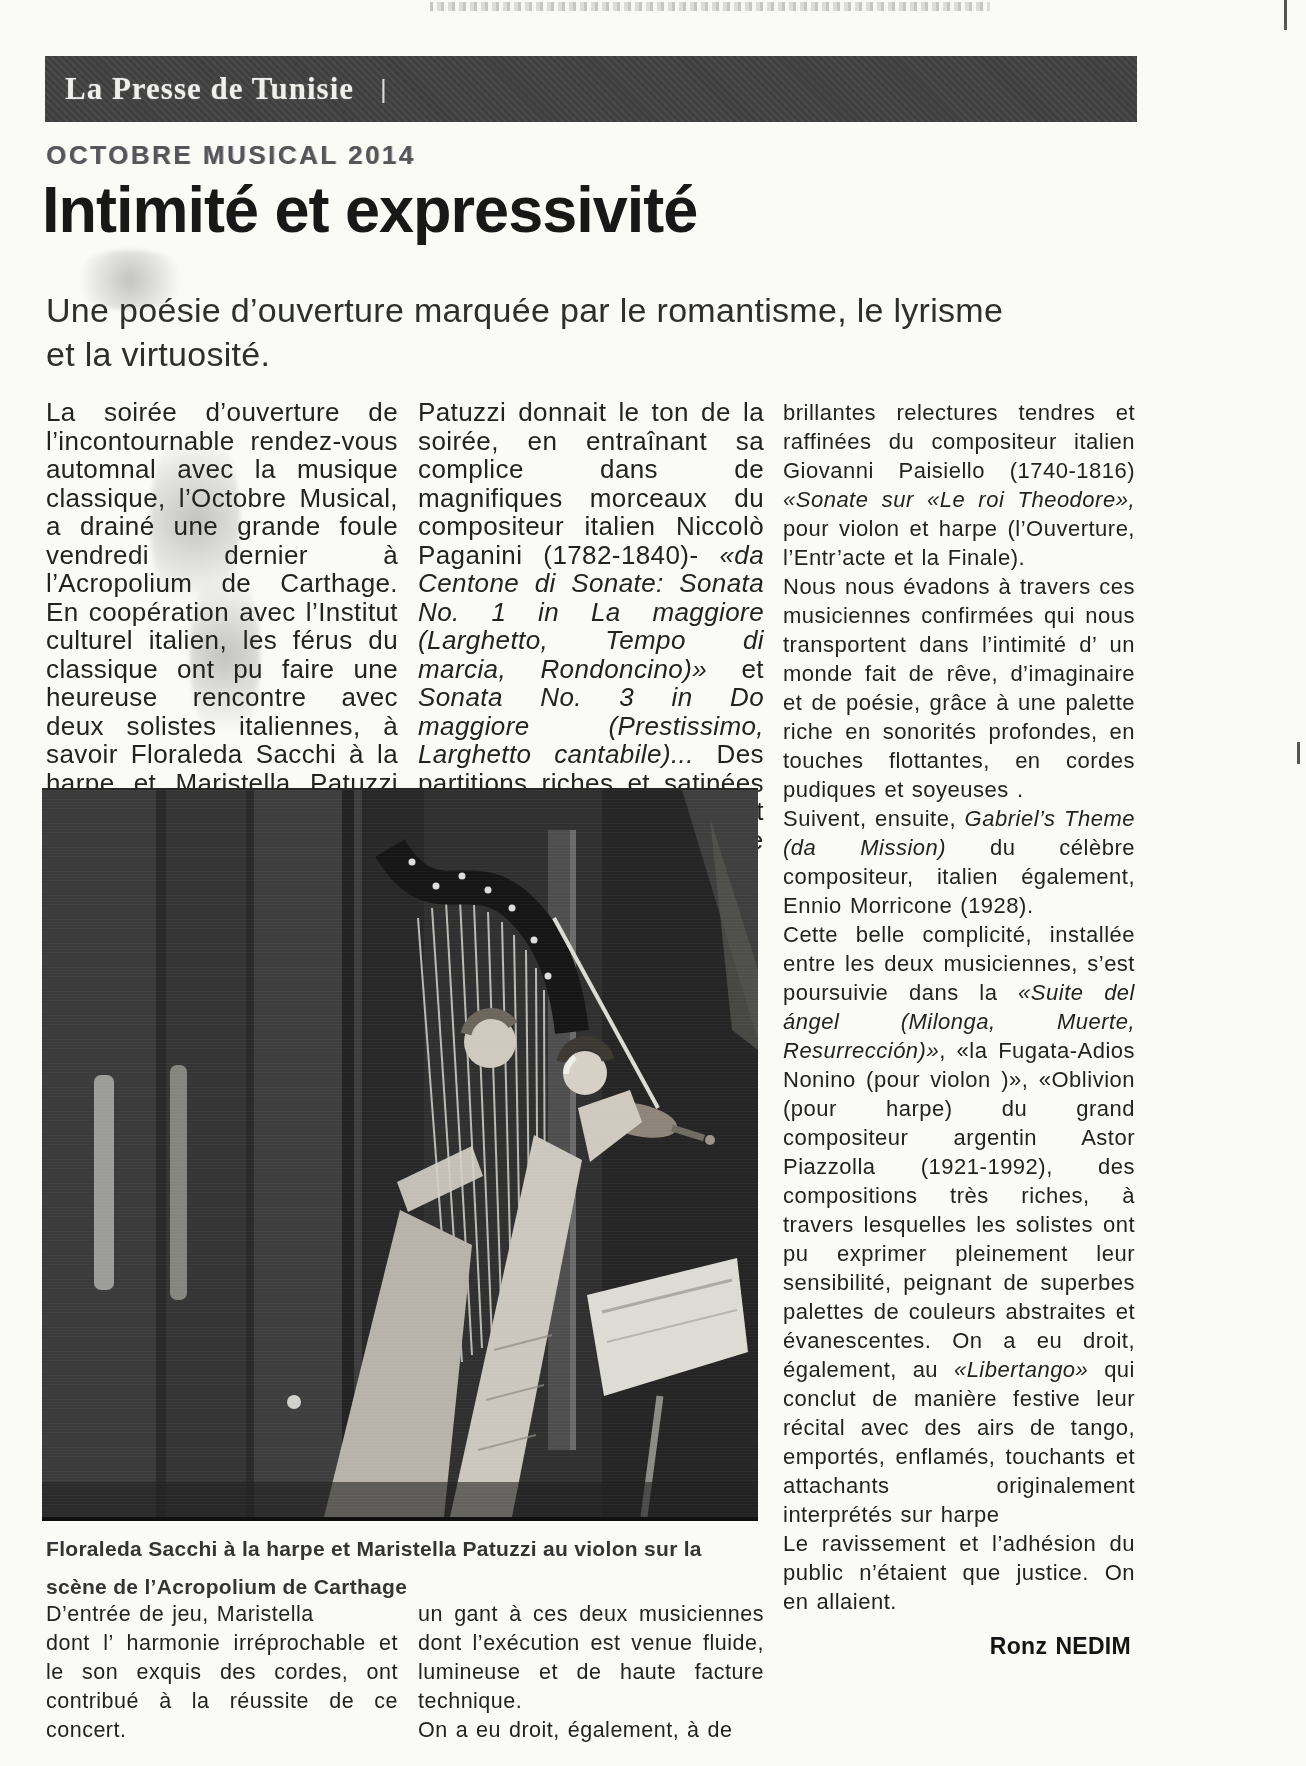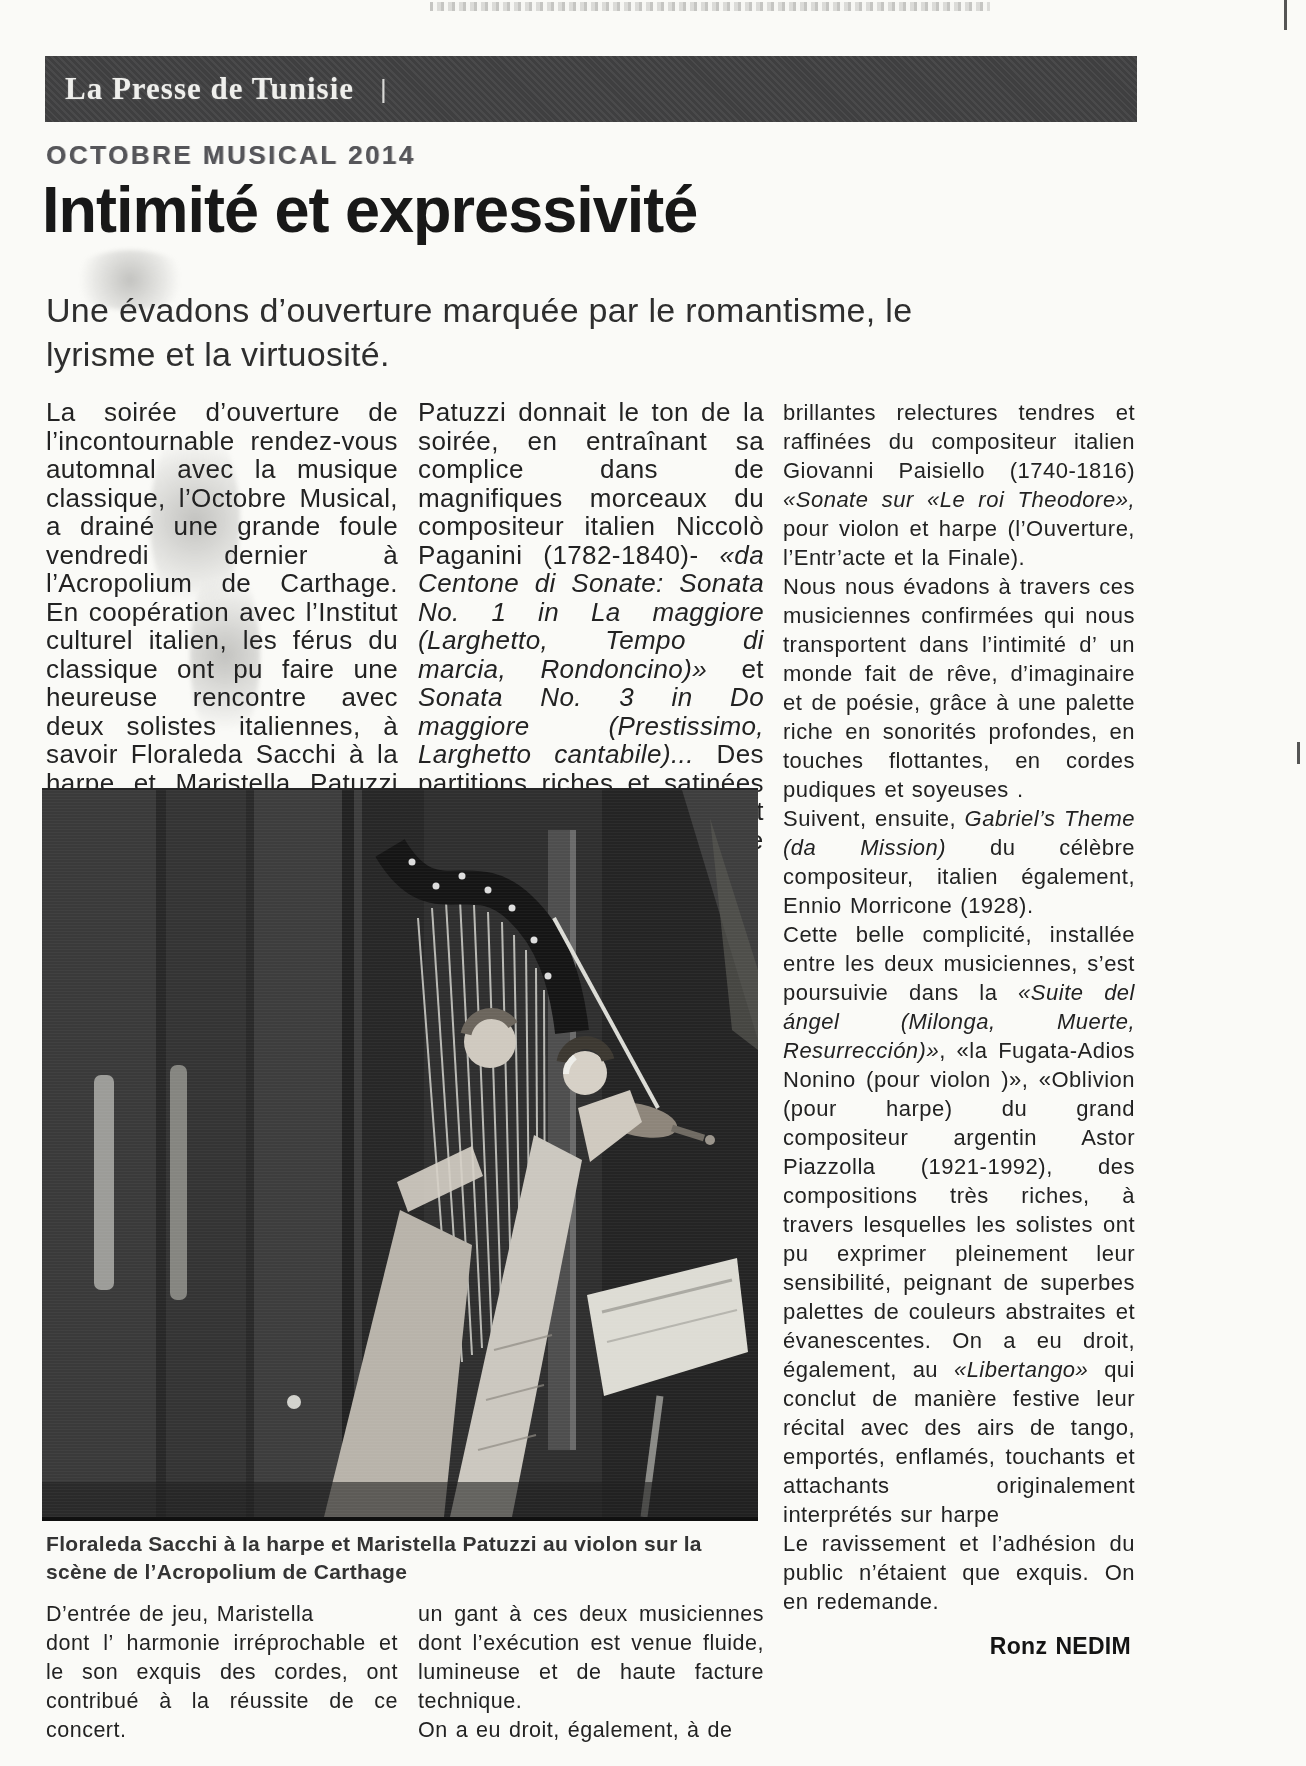--- a/index.html
+++ b/index.html
@@ -41,57 +41,57 @@
   .it{font-style:italic;}
   .byline{margin-top:16px;text-align:right;font-weight:bold;font-size:23px;color:#141414;
     padding-right:4px;letter-spacing:.3px;}
   
   .photo{position:absolute;left:42px;top:788px;width:716px;height:727px;background:#2e2e2e;
     border-bottom:4px solid #101010;border-top:2px solid #262626;}
   .photo::after{content:"";position:absolute;inset:0;pointer-events:none;
     background:repeating-linear-gradient(0deg,rgba(255,255,255,.035) 0 1px,transparent 1px 3px);}
   .photo svg{display:block;width:100%;height:100%;}
   .caption{position:absolute;left:46px;top:1530px;width:706px;font-size:21px;font-weight:bold;
-    color:#343434;line-height:28px;letter-spacing:.3px;}
+    color:#343434;line-height:38px;letter-spacing:.3px;}
 </style>
 </head>
 <body>
 
 <div id="page">
 
   <div class="scan-strip"></div>
   <div class="edge-tick" style="left:1284px;top:0;width:3px;height:30px;"></div>
   <div class="edge-tick" style="left:1297px;top:742px;width:3px;height:22px;"></div>
   <div class="smudge" style="left:150px;top:420px;width:90px;height:200px;"></div>
   <div class="smudge" style="left:190px;top:560px;width:70px;height:190px;"></div>
   <div class="smudge" style="left:70px;top:250px;width:120px;height:60px;"></div>
 
   <div class="masthead">
     <span class="brand">La Presse de Tunisie</span>
     <span class="mast-sep">|</span>
   </div>
 
   <div class="kicker">OCTOBRE MUSICAL 2014</div>
   <h1 class="headline" style="margin:0;">Intimité et expressivité</h1>
-  <div class="subtitle">Une évadons d’ouverture marquée par le romantisme, le lyrisme et la virtuosité.</div>
+  <div class="subtitle">Une poésie d’ouverture marquée par le romantisme, le lyrisme et la virtuosité.</div>
 
   <div class="bodycol col-top col-left-top">
       <p><span>La soirée d’ouverture de l’incontournable rendez-vous automnal avec la musique classique, l’Octobre Musical, a drainé une grande foule vendredi dernier à l’Acropolium de Carthage. En coopération avec l’Institut culturel italien, les férus du classique ont pu faire une heureuse rencontre avec deux solistes italiennes, à savoir Floraleda Sacchi à la harpe et Maristella Patuzzi au violon,</span></p>
     </div>
   <div class="bodycol col-top col-mid-top">
       <p><span>Patuzzi donnait le ton de la soirée, en entraînant sa complice dans de magnifiques morceaux du compositeur italien Niccolò Paganini (1782-1840)- </span><span class="it">«da Centone di Sonate: Sonata No. 1 in La maggiore (Larghetto, Tempo di marcia, Rondoncino)»</span><span> et </span><span class="it">Sonata No. 3 in Do maggiore (Prestissimo, Larghetto cantabile)...</span><span> Des partitions riches et satinées dont le lyrisme et l’expressivité allaient comme</span></p>
     </div>
 
   <div class="bodycol col-right">
     <div>
         <p><span>brillantes relectures tendres et raffinées du compositeur italien Giovanni Paisiello (1740-1816) </span><span class="it">«Sonate sur «Le roi Theodore»,</span><span> pour violon et harpe (l’Ouverture, l’Entr’acte et la Finale).</span></p>
         <p><span>Nous nous évadons à travers ces musiciennes confirmées qui nous transportent dans l’intimité d’ un monde fait de rêve, d’imaginaire et de poésie, grâce à une palette riche en sonorités profondes, en touches flottantes, en cordes pudiques et soyeuses .</span></p>
         <p><span>Suivent, ensuite, </span><span class="it">Gabriel’s Theme (da Mission)</span><span> du célèbre compositeur, italien également, Ennio Morricone (1928).</span></p>
         <p><span>Cette belle complicité, installée entre les deux musiciennes, s’est poursuivie dans la </span><span class="it">«Suite del ángel (Milonga, Muerte, Resurrección)»</span><span>, «la Fugata-Adios Nonino (pour violon )», «Oblivion (pour harpe) du grand compositeur argentin Astor Piazzolla (1921-1992), des compositions très riches, à travers lesquelles les solistes ont pu exprimer pleinement leur sensibilité, peignant de superbes palettes de couleurs abstraites et évanescentes. On a eu droit, également, au </span><span class="it">«Libertango»</span><span> qui conclut de manière festive leur récital avec des airs de tango, emportés, enflamés, touchants et attachants  originalement interprétés sur harpe</span></p>
-        <p><span>Le ravissement et l’adhésion du public n’étaient que exquis. On en redemande.</span></p>
+        <p><span>Le ravissement et l’adhésion du public n’étaient que justice. On en allaient.</span></p>
       </div>
     <div class="byline">Ronz NEDIM</div>
   </div>
 
   <div class="photo">
     <svg viewBox="0 0 716 727" preserveAspectRatio="none">
       <rect width="716" height="727" fill="#2f2f2f"></rect>
 
       <rect x="0" width="120" height="727" fill="#3a3a3a"></rect>
       <rect x="120" width="90" height="727" fill="#343434"></rect>

